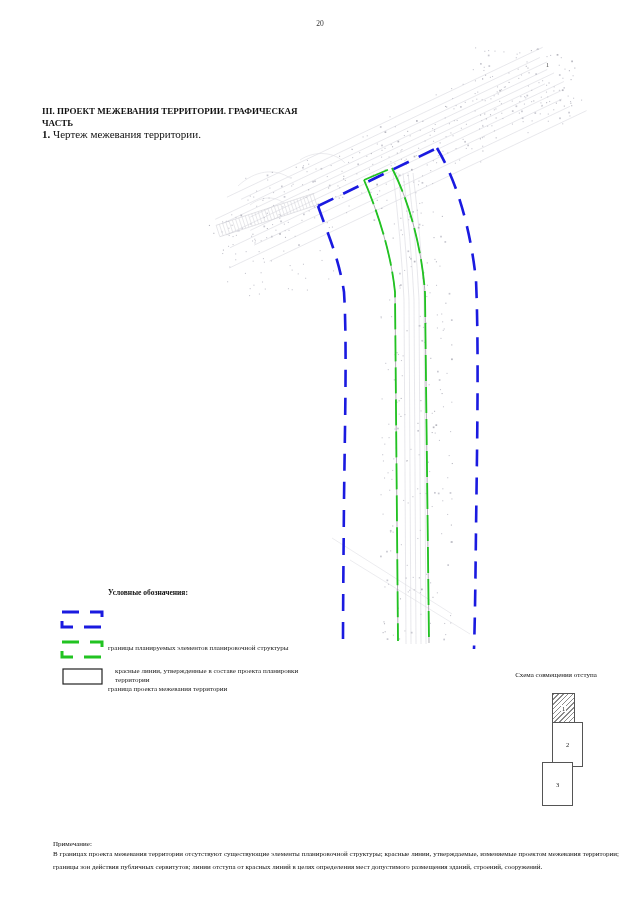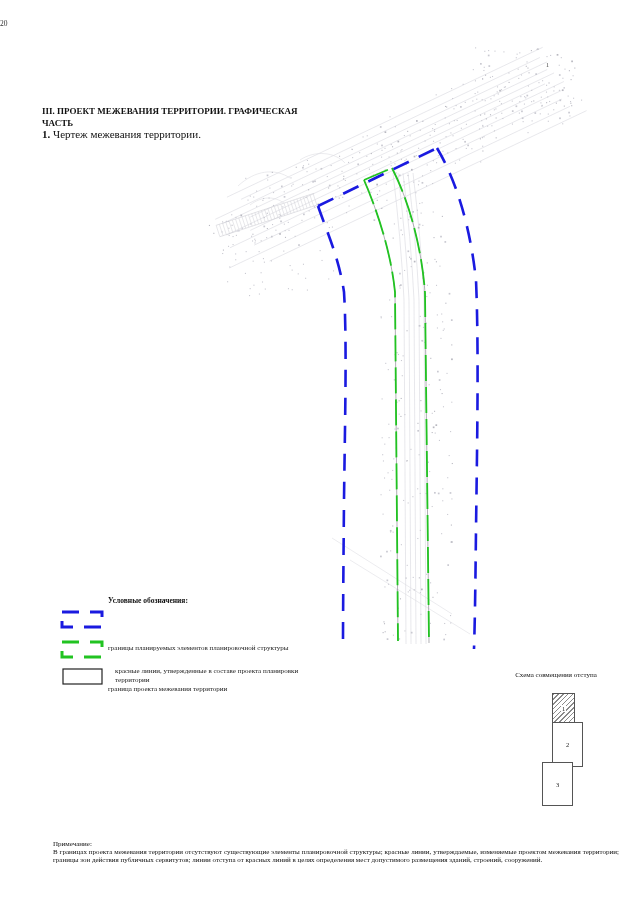--- a/index.html
+++ b/index.html
@@ -2,47 +2,47 @@
 <html><head>
 <meta charset="utf-8">
 <style>
   html,body{margin:0;padding:0;background:#ffffff;}
   .page{
     position:relative;width:640px;height:905px;background:#ffffff;overflow:hidden;
     font-family:"Liberation Serif","DejaVu Serif",serif;color:#111;
   }
   .abs{position:absolute;}
   
-  .page-number{top:19px;left:0;right:0;text-align:left;font-size:7.5px;color:#333;}
+  .page-number{top:19px;left:0;right:0;text-align:center;font-size:7.5px;color:#333;}
   
   .title-block{top:106px;left:42px;width:310px;line-height:11.5px;}
   .title-main{font-weight:bold;font-size:9px;}
   .title-sub{font-size:11px;}
   .title-sub b{font-weight:bold;}
   
   #map-svg{position:absolute;top:0;left:0;}
   .map-marker{top:62px;left:546px;font-size:6px;color:#444;}
   
-  .legend-header{top:588px;left:108px;font-weight:bold;font-size:7.5px;margin-top:8px;}
+  .legend-header{top:588px;left:108px;font-weight:bold;font-size:7.5px;}
   .legend-label{font-size:7px;color:#222;}
   .legend-label-1{top:648px;left:108px;white-space:nowrap;margin-top:37px;}
   .legend-label-2{top:644px;left:108px;white-space:nowrap;}
   .legend-label-3{top:667px;left:115px;width:218px;line-height:8.5px;}
   
   .scheme-title{top:671px;left:486px;width:140px;text-align:center;font-size:7px;}
   .scheme-rect{position:absolute;box-sizing:border-box;border:1px solid #555;background:#ffffff;
     display:flex;align-items:center;justify-content:center;font-size:6.5px;color:#222;}
   .scheme-rect-1{left:552px;top:693px;width:23px;height:30px;z-index:3;
     background-image:repeating-linear-gradient(135deg,#8a8a8a 0,#8a8a8a 1px,transparent 1px,transparent 3.4px);}
   .scheme-rect-1 span{background:#fff;padding:0 1px;line-height:7px;}
   .scheme-rect-2{left:552px;top:722px;width:31px;height:45px;z-index:1;}
   .scheme-rect-3{left:542px;top:762px;width:31px;height:44px;z-index:2;}
   
   .note-heading{top:840px;left:53px;font-size:7px;}
-  .note-body{top:848px;left:53px;width:566px;font-size:7px;line-height:8px;text-align:justify;color:#111;}
+  .note-body{top:848px;left:53px;width:566px;font-size:7px;line-height:13px;text-align:justify;color:#111;}
 </style>
 </head>
 <body>
 
 <div class="page">
 
   <div class="abs page-number">20</div>
 
   <div class="abs title-block">
     <div class="title-main">III. ПРОЕКТ МЕЖЕВАНИЯ ТЕРРИТОРИИ. ГРАФИЧЕСКАЯ</div>

